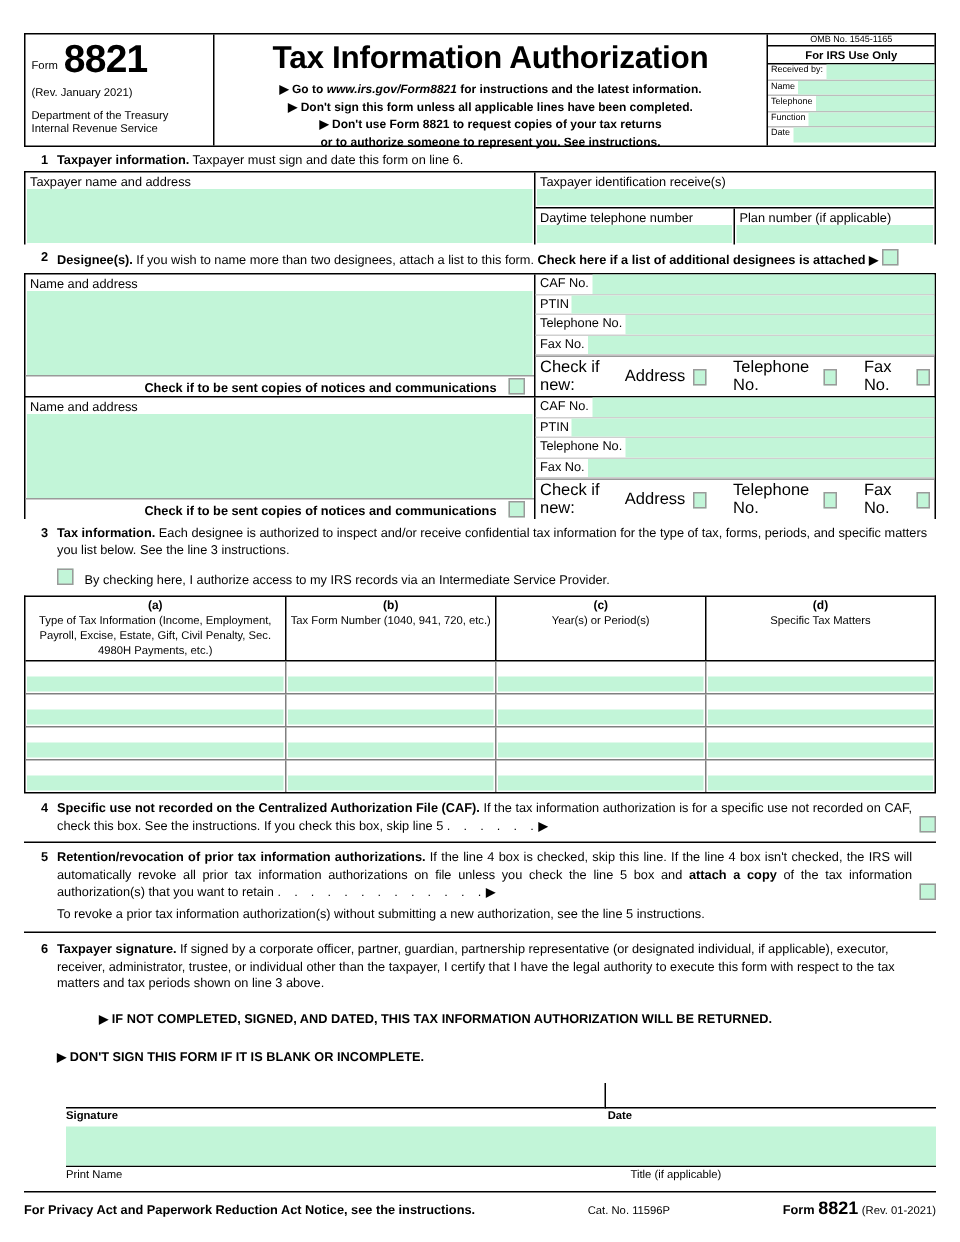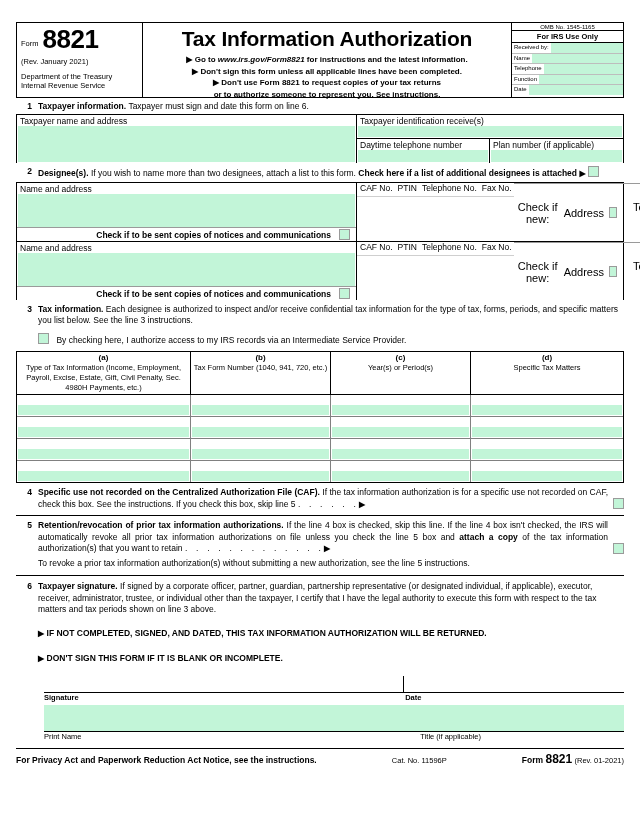--- a/index.html
+++ b/index.html
@@ -56,21 +56,21 @@
   .tin-bot{display:flex;}
   .tin-cell{flex:1 1 50%;box-sizing:border-box;}
   .tin-cell.first{border-right:1px solid #000;}
   .tin-fill2{background:#c2f5d8;height:12px;margin:0 1px 1px 1px;}
 
   
   .dsg{display:flex;border:1px solid #000;border-bottom:none;}
   .dsg-left{flex:1 1 auto;border-right:1px solid #000;box-sizing:border-box;display:flex;flex-direction:column;}
   .dsg-fill{background:#c2f5d8;flex:1 1 auto;margin:0 1px 0 1px;min-height:33px;}
   .dsg-check{display:flex;align-items:center;justify-content:flex-end;gap:8px;font-size:8.5px;font-weight:bold;border-top:1px solid #9a9a9a;padding:1px 6px 1px 0;}
-  .dsg-right{width:266px;box-sizing:border-box;display:flex;flex-direction:row;text-align:center;}
+  .dsg-right{width:266px;box-sizing:border-box;display:flex;flex-direction:column;}
   .crow{display:flex;align-items:stretch;height:12.5px;border-bottom:1px solid #cfcfcf;}
   .clab{font-size:8.5px;padding:0 2px 0 3px;white-space:nowrap;}
   .cval{flex:1 1 auto;background:#c2f5d8;}
   .newrow{display:flex;align-items:center;gap:5px;font-size:11px;border-top:1px solid #9a9a9a;padding:1px 3px;}
   .newrow .sp{display:inline-block;width:10px;}
 
   
   .t3{border:1px solid #000;border-bottom:none;}
   .t3head{display:flex;border-bottom:1px solid #000;}
   .t3h{box-sizing:border-box;text-align:center;font-size:7.5px;line-height:1.28;padding:1px 2px 2px 2px;border-right:1px solid #000;}
@@ -395,21 +395,21 @@
     </div>
   </div>
 
   <div style="border-top:1px solid #000;"></div>
   <div class="lineblk" style="padding:5px 0 0 0;">
     <div class="lineno">6</div>
     <div class="linebody">
       <div>
         <span class="b">Taxpayer signature.</span><span> If signed by a corporate officer, partner, guardian, partnership representative (or designated individual, if applicable), executor, receiver, administrator, trustee, or individual other than the taxpayer, I certify that I have the legal authority to execute this form with respect to the tax matters and tax periods shown on line 3 above.</span>
       </div>
-      <div style="margin-top:13px;" class="b">
+      <div style="margin-top:13px;margin-left:28px;" class="b">
         <span class="arrow">▶</span>
         <span>IF NOT COMPLETED, SIGNED, AND DATED, THIS TAX INFORMATION AUTHORIZATION WILL BE RETURNED.</span>
       </div>
       <div style="margin-top:13px;" class="b">
         <span class="arrow">▶</span>
         <span>DON'T SIGN THIS FORM IF IT IS BLANK OR INCOMPLETE.</span>
       </div>
     </div>
   </div>
 

